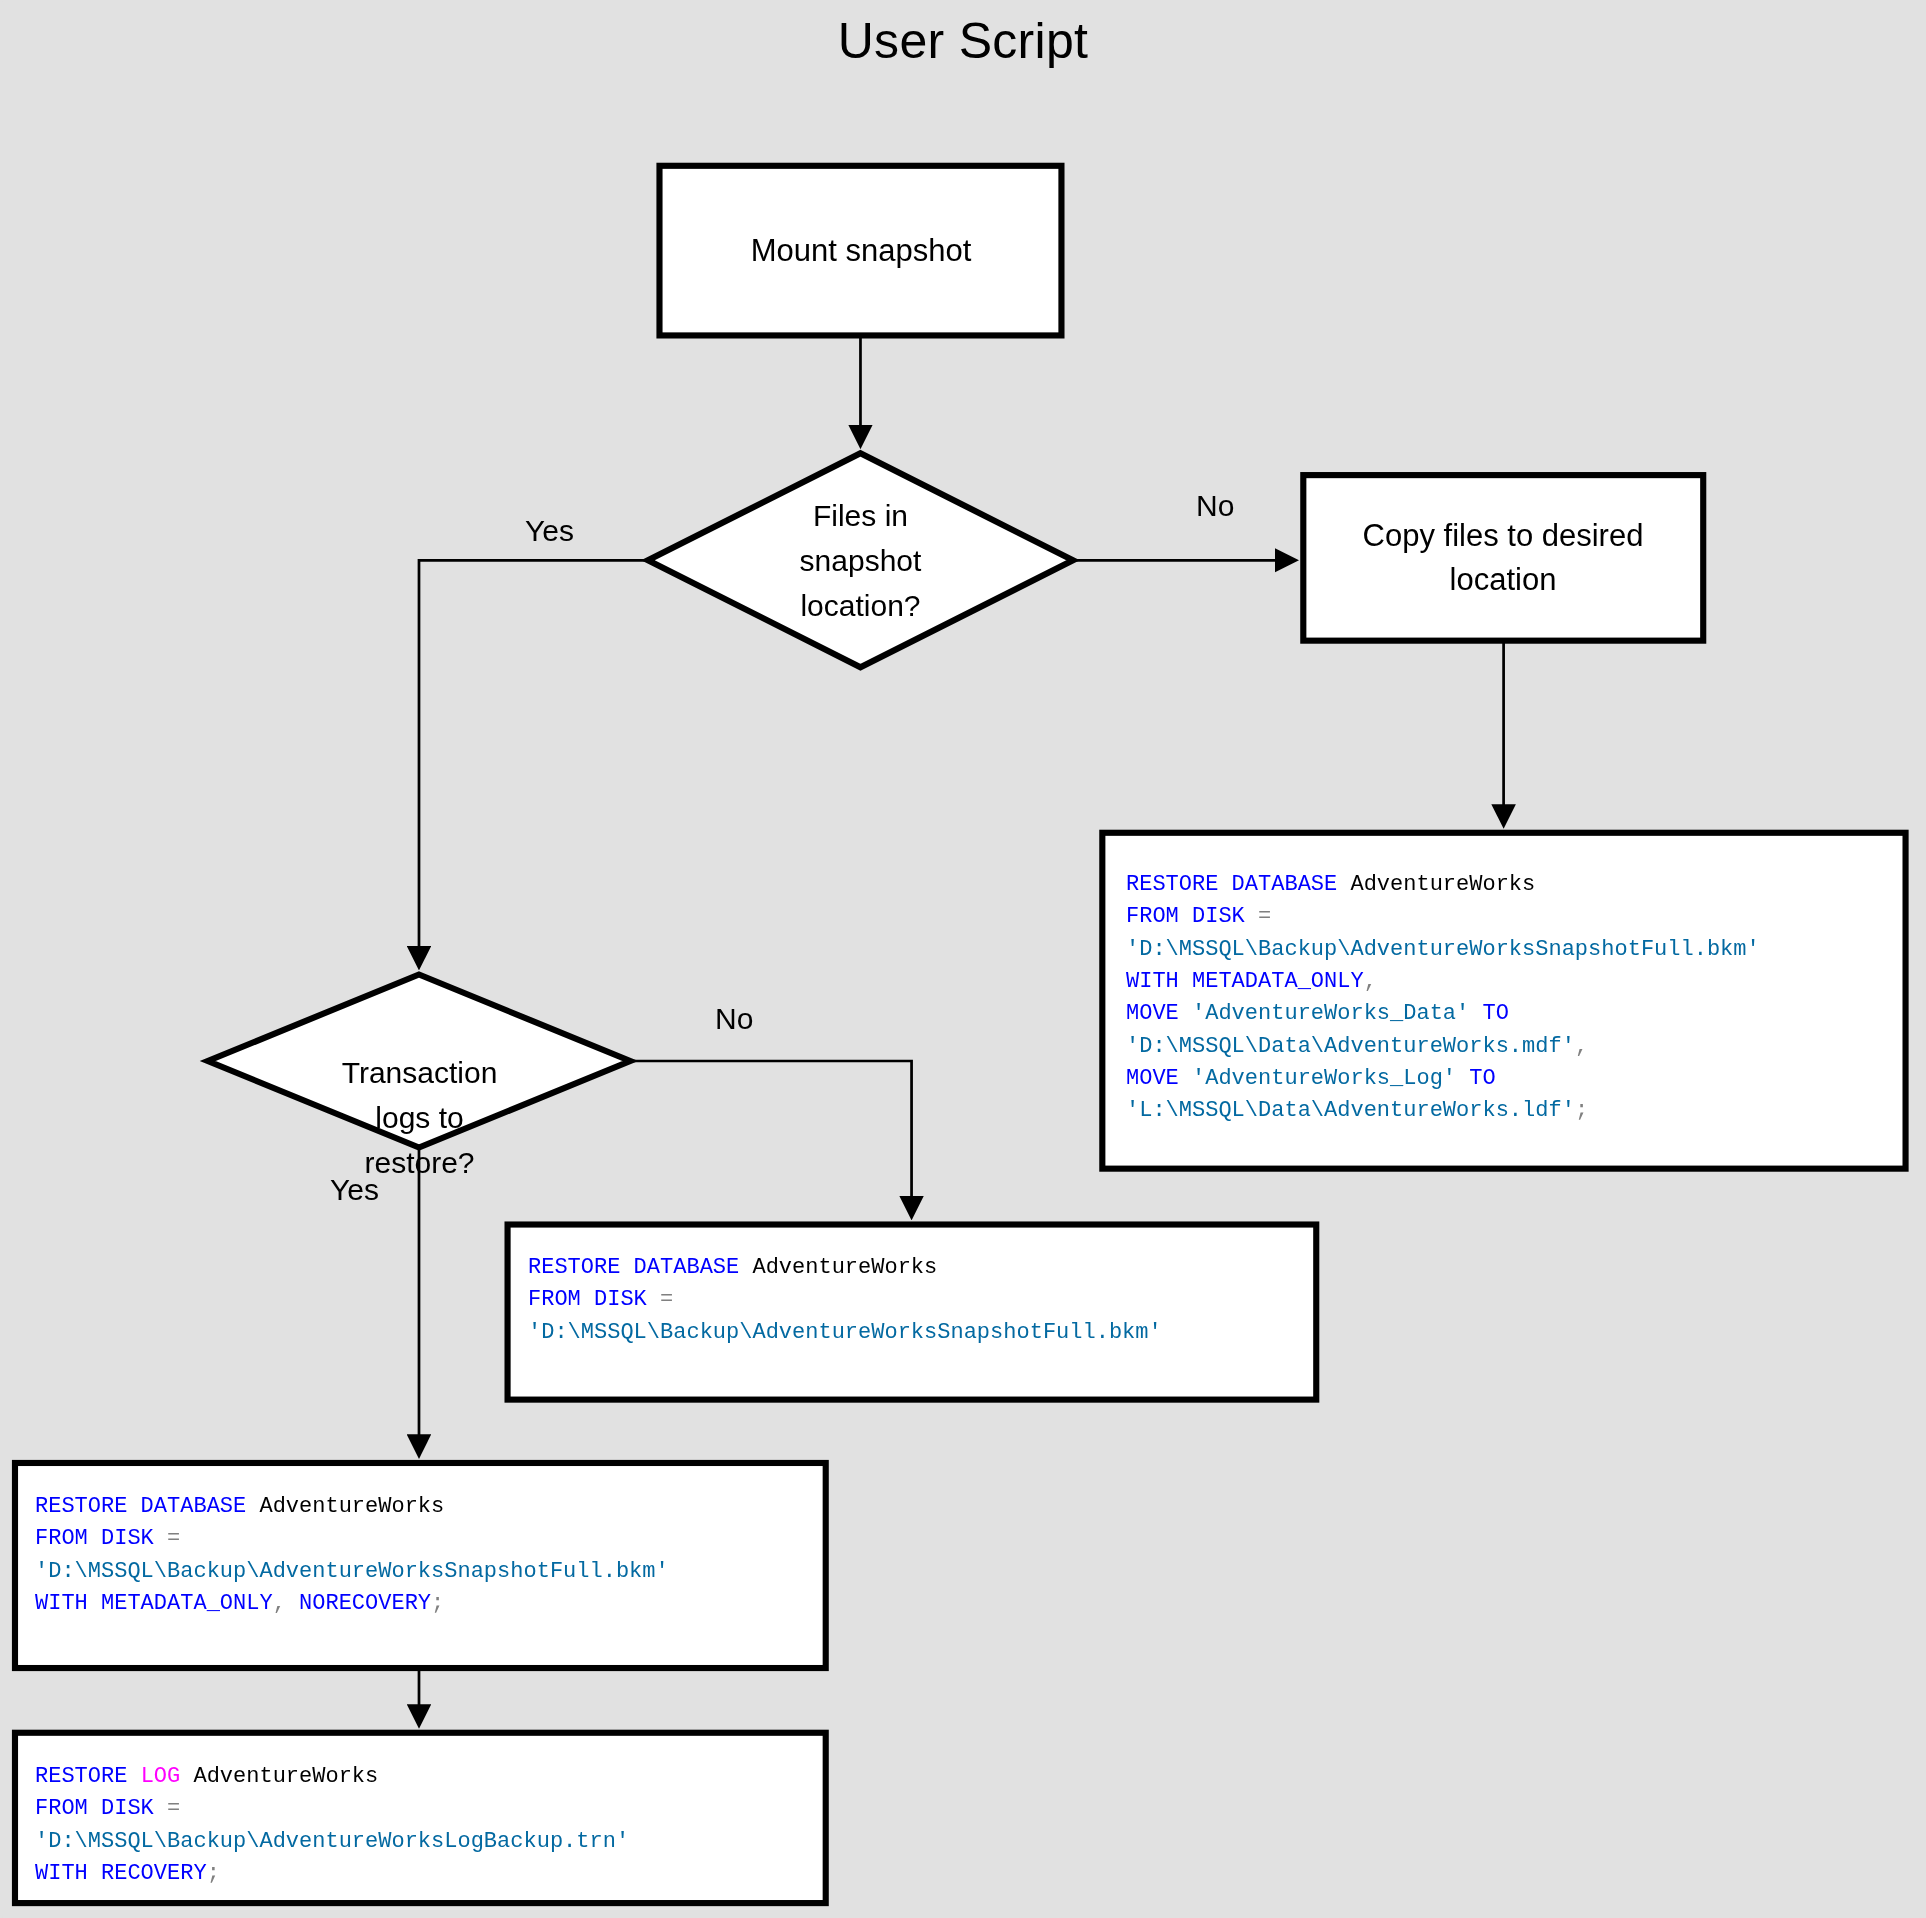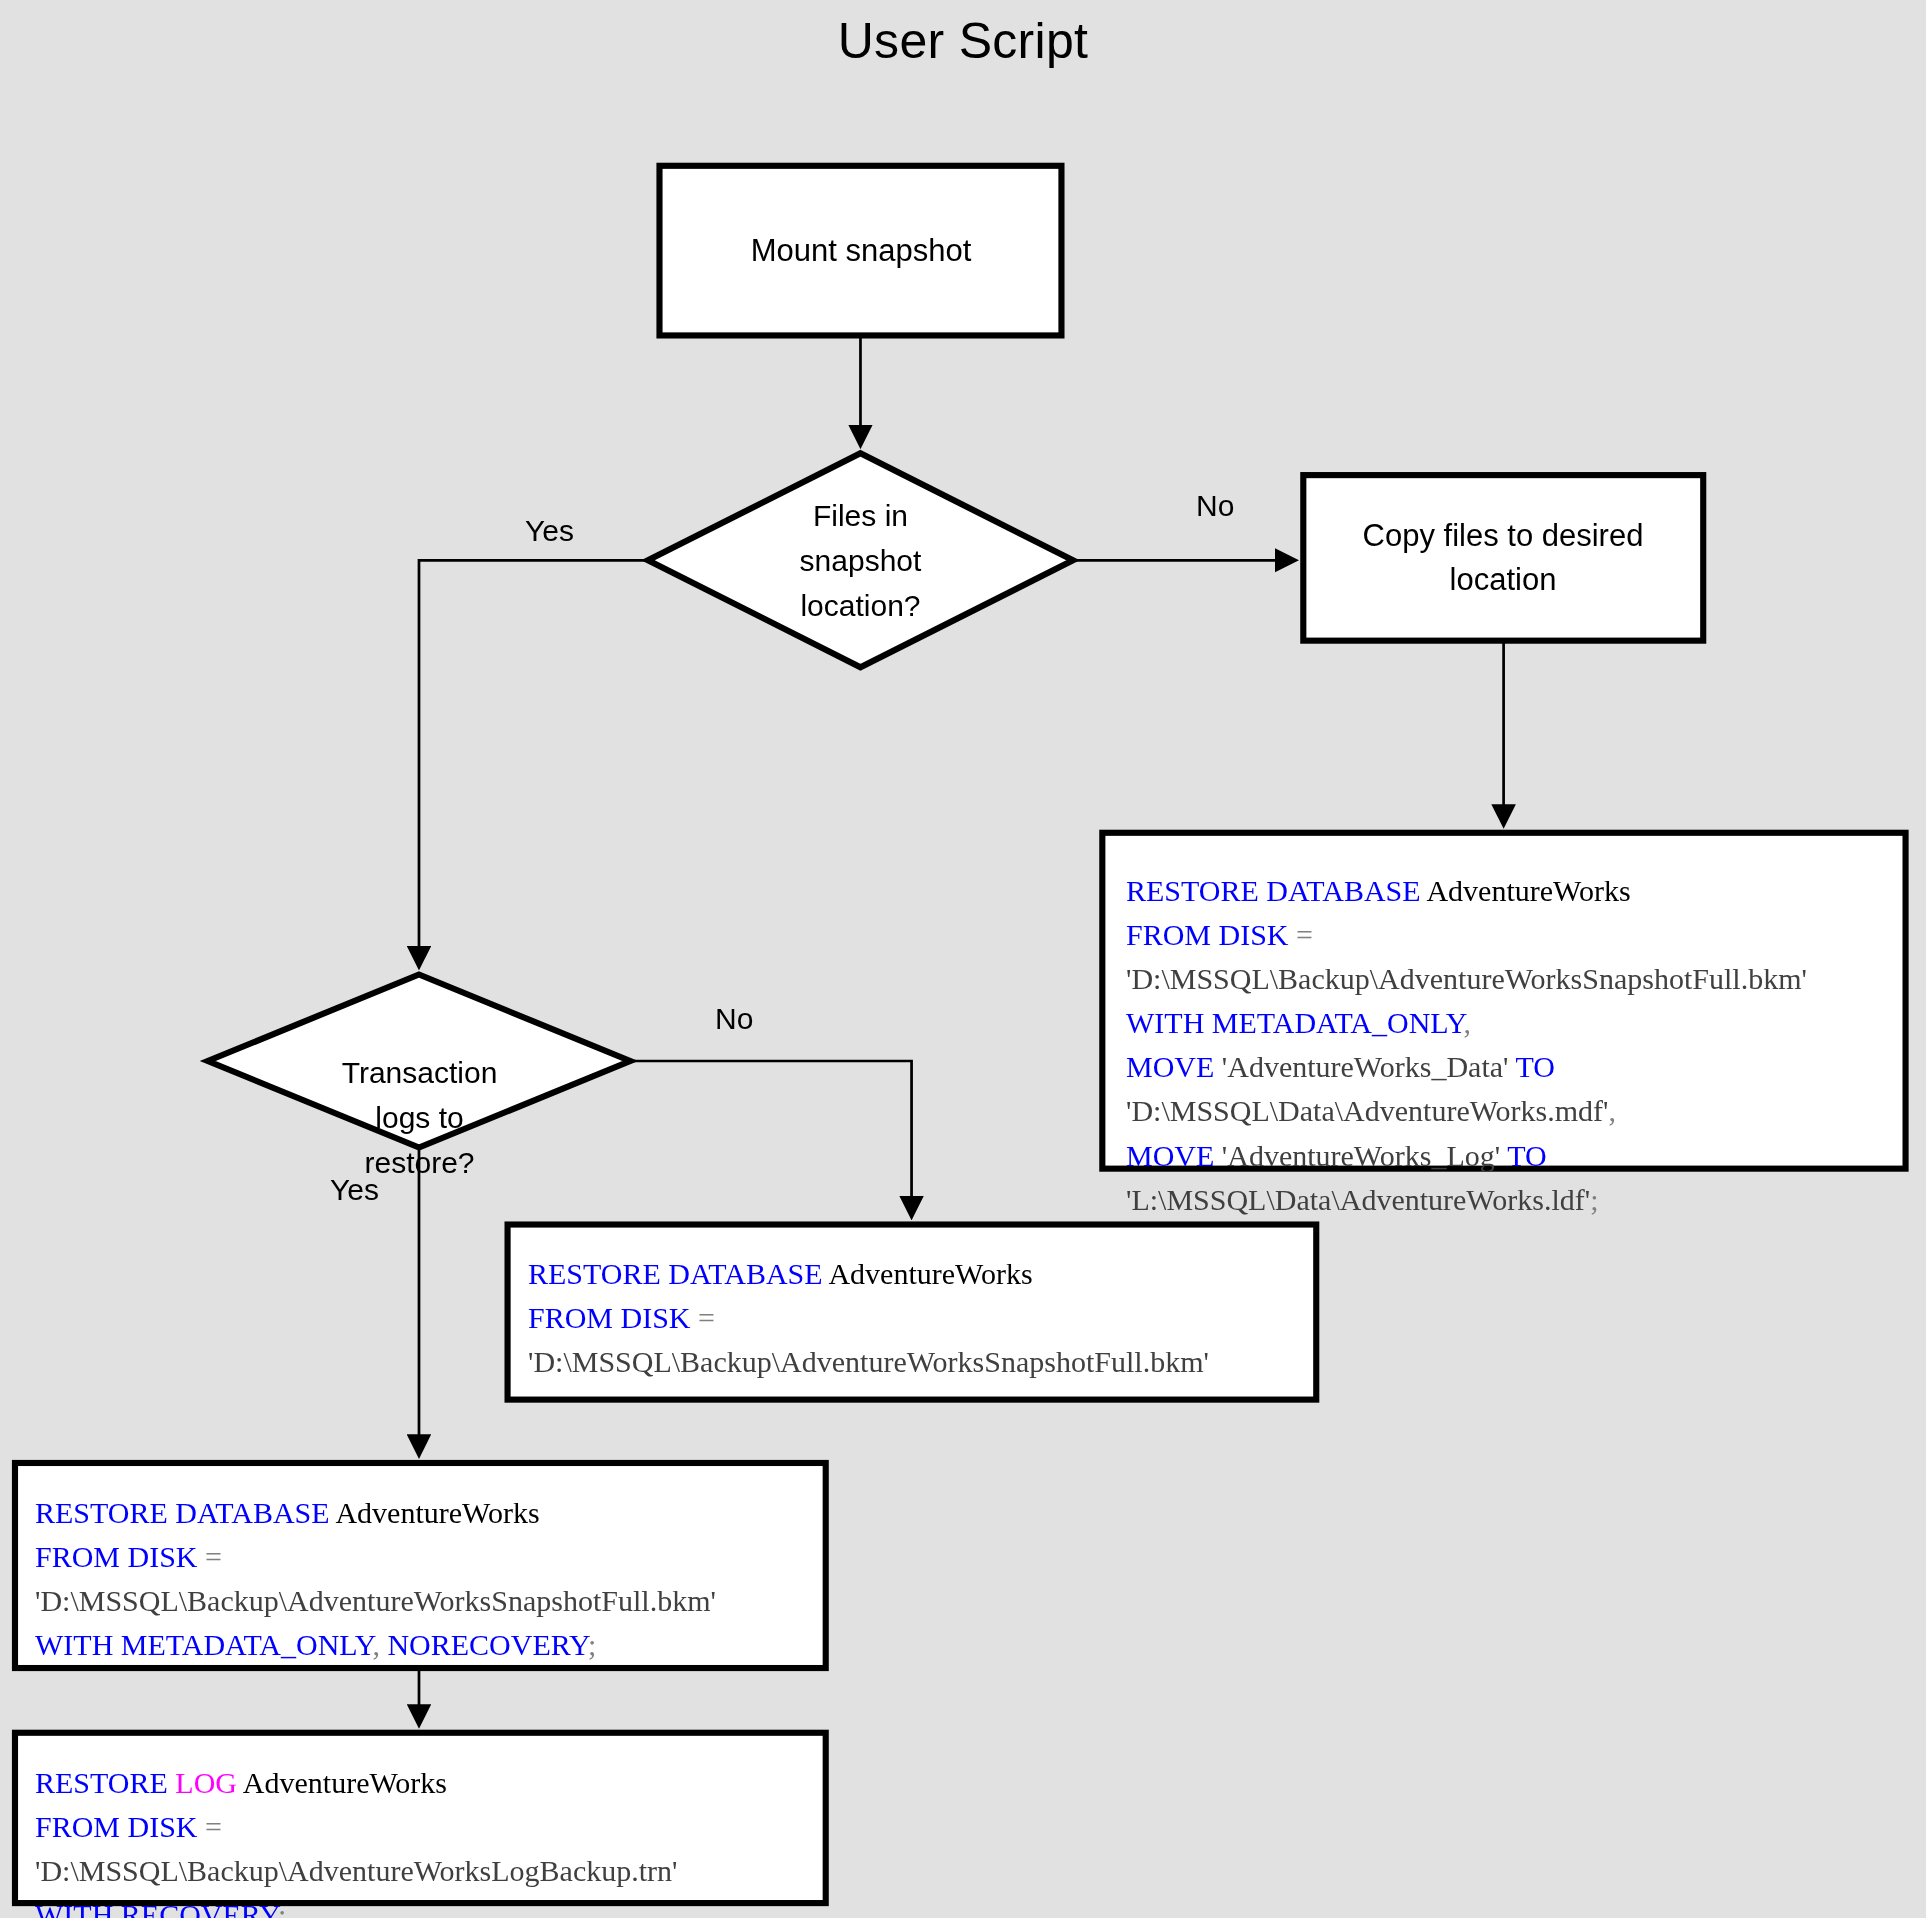--- a/index.html
+++ b/index.html
@@ -65,29 +65,29 @@
   .edge-label {
     position: absolute;
     font-size: 30px;
     color: #000000;
     font-family: "Liberation Sans", sans-serif;
     white-space: nowrap;
   }
   
   .code {
     position: absolute;
-    font-family: Liberation Serif, serif;
-    font-size: 30px;
+    font-family: Liberation Mono, monospace;
+    font-size: 22px;
     line-height: 1.47;
     white-space: pre;
     color: #000000;
   }
   .kw   { color: #0000ff; }
   .kwm  { color: #ff00ff; }
-  .str  { color: #404040; }
+  .str  { color: #0369a1; }
   .op   { color: #808080; }
   .id   { color: #000000; }
 </style>
 </head>
 <body>
 
 <div id="stage">
 
   <div class="title">User Script</div>
 

